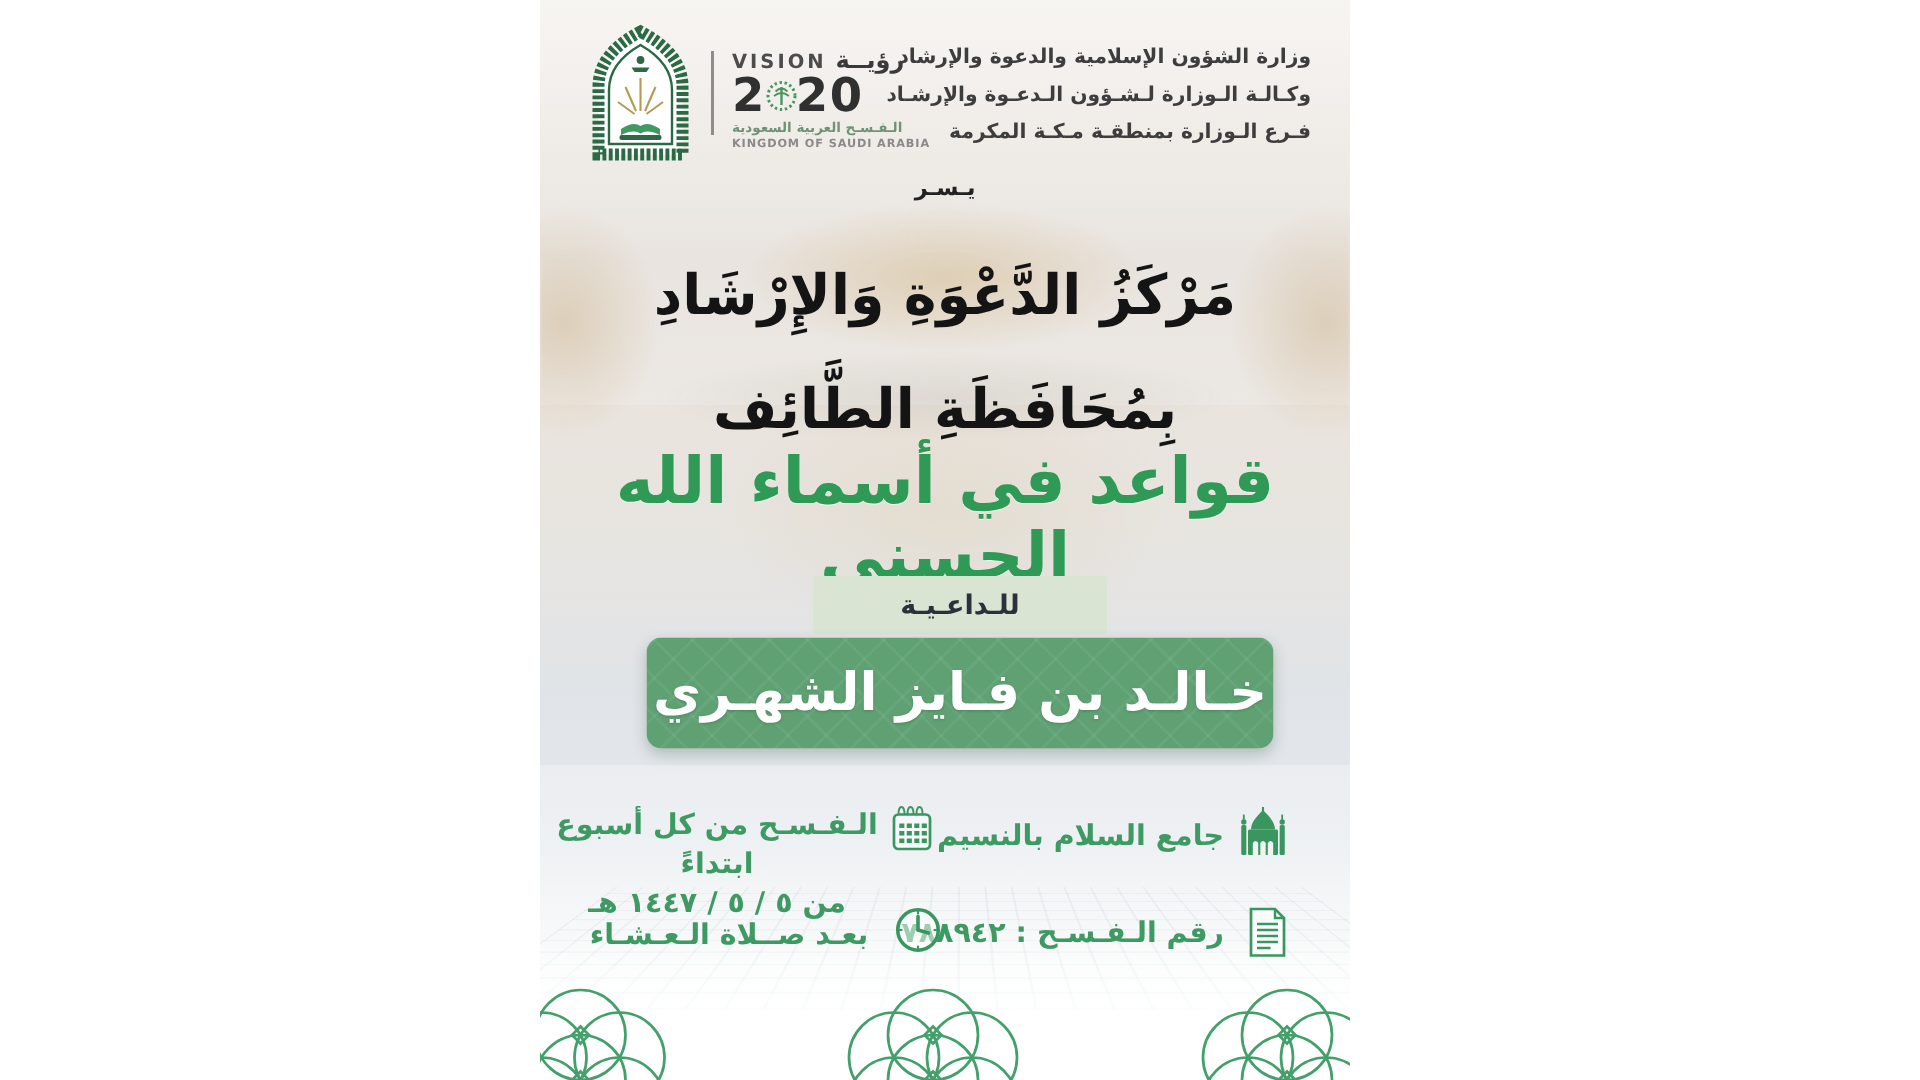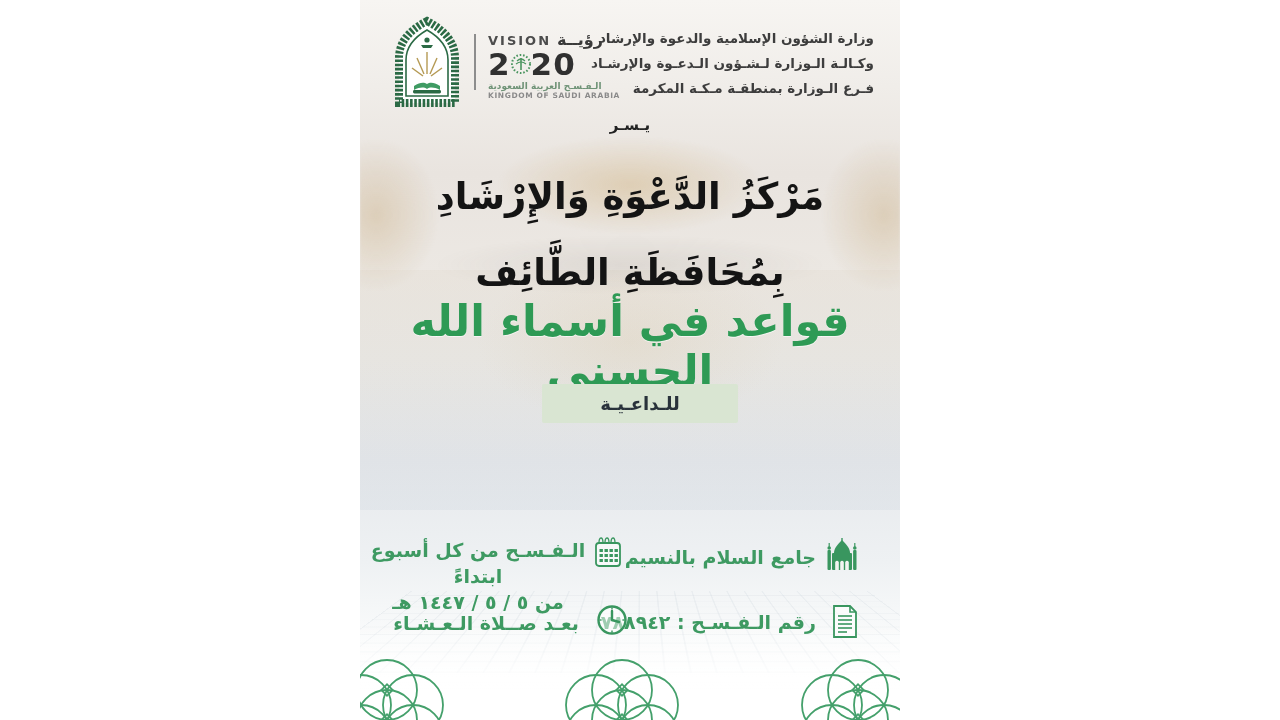--- a/index.html
+++ b/index.html
@@ -151,20 +151,23 @@
         <div class="ministry-line">وكـالـة الـوزارة لـشـؤون الـدعـوة والإرشـاد</div>
         <div class="ministry-line">فـرع الـوزارة بمنطقـة مـكـة المكرمة</div>
       </div>
     </div>
 
     <div class="intro">يـسـر</div>
     <div class="calligraphy">مَرْكَزُ الدَّعْوَةِ وَالإِرْشَادِ بِمُحَافَظَةِ الطَّائِف</div>
     <div class="lesson-title">قواعد في أسماء الله الحسنى</div>
 
     <div class="presenter-label">للـداعـيـة</div>
+    <div class="presenter-banner">
+      <div class="presenter-name">خـالـد بن فـايز الشهـري</div>
+    </div>
 
     <svg class="detail-icon icon-mosque" viewBox="0 0 32 34">
       <g fill="#39965f">
         <rect x="1.5" y="12" width="3.4" height="20" rx="1"></rect>
         <rect x="27.1" y="12" width="3.4" height="20" rx="1"></rect>
         <circle cx="3.2" cy="10" r="1.8"></circle>
           <circle cx="28.8" cy="10" r="1.8"></circle>
         <line x1="3.2" y1="5" x2="3.2" y2="9" stroke="#39965f" stroke-width="1.2"></line>
         <line x1="28.8" y1="5" x2="28.8" y2="9" stroke="#39965f" stroke-width="1.2"></line>
         <path d="M16 2 C10.5 7.5 8 11 8 15 L24 15 C24 11 21.5 7.5 16 2 Z"></path>

